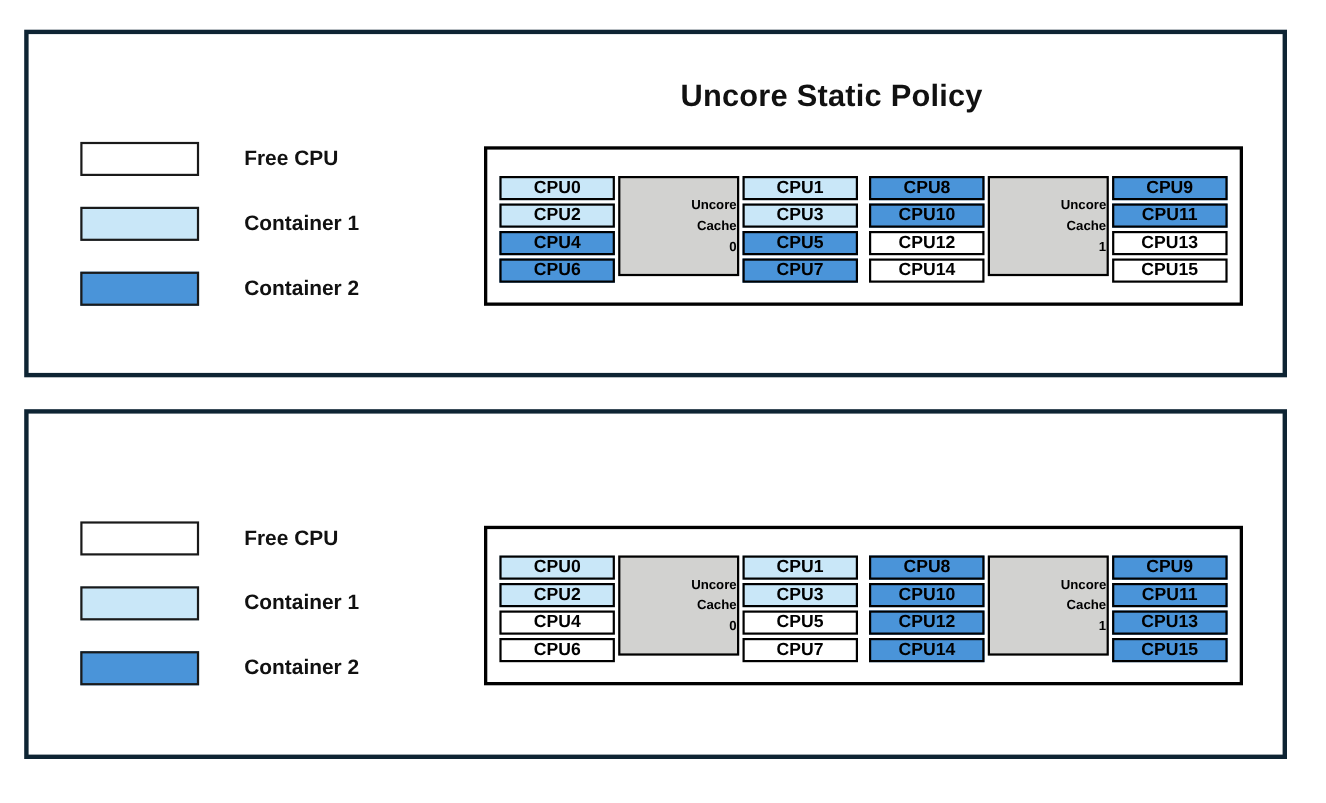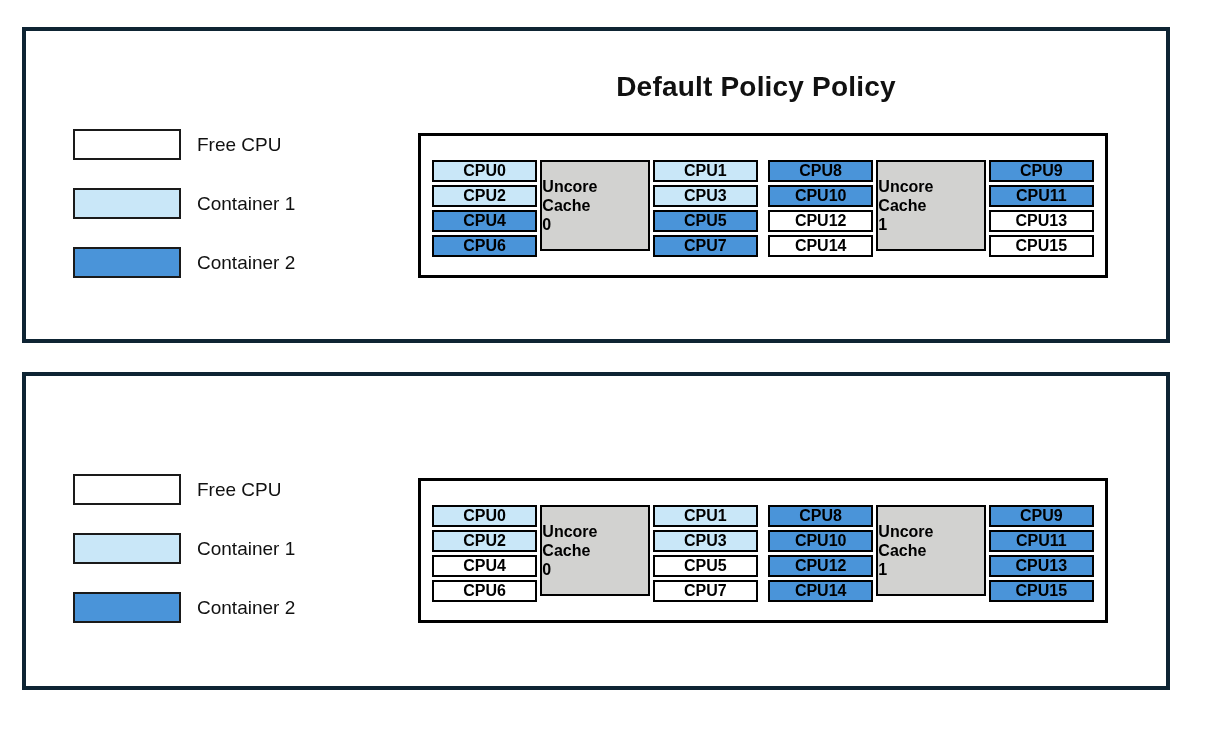--- a/index.html
+++ b/index.html
@@ -49,30 +49,30 @@
     gap: 28px;
   }
   .legend-row { display: flex; align-items: center; }
   .swatch {
     width: 108px;
     height: 31px;
     border: 2px solid #1a1a1a;
     box-sizing: border-box;
   }
   .legend-label {
-    margin-left: 16px;
+    margin-left: 41px;
     font-size: 19px;
-    font-weight: normal;
+    font-weight: bold;
     color: #111111;
     white-space: nowrap;
   }
 
   .diagram {
     position: absolute;
-    left: 392px;
+    left: 414px;
     top: 102px;
     width: 690px;
     height: 145px;
     border: 3px solid #000000;
     box-sizing: border-box;
     background: #ffffff;
     display: flex;
     gap: 10px;
     padding: 24px 11px;
   }
@@ -98,23 +98,23 @@
     font-weight: bold;
     color: #000000;
   }
   .cache-box {
     flex: 1;
     border: 2px solid #000000;
     box-sizing: border-box;
     background: var(--cache_bg, #d2d2d0);
     display: flex;
     flex-direction: column;
-    align-items: flex-start;
+    align-items: flex-end;
     justify-content: center;
-    font-size: 16px;
+    font-size: 12px;
     font-weight: bold;
     color: #000000;
     line-height: 19px;
   }
   .free       { background: var(--free, #ffffff); }
   .container1 { background: var(--container1, #c9e7f8); }
   .container2 { background: var(--container2, #4a94d9); text-align: right; }
 </style>
 </head>
 <body>
@@ -129,21 +129,21 @@
         </div>
         <div class="legend-row">
           <span class="swatch container1"></span>
           <span class="legend-label">Container 1</span>
         </div>
         <div class="legend-row">
           <span class="swatch container2"></span>
           <span class="legend-label">Container 2</span>
         </div>
       </div>
-    <h2 class="title">Default Policy Policy</h2>
+    <h2 class="title">Uncore Static Policy</h2>
     <div class="diagram">
         <div class="group">
           <div class="cpu-col">
             <div class="cpu-cell container1">CPU0</div>
             <div class="cpu-cell container1">CPU2</div>
             <div class="cpu-cell container2">CPU4</div>
             <div class="cpu-cell container2">CPU6</div>
           </div>
           <div class="cache-box">
             <div class="cache-line">Uncore</div>

